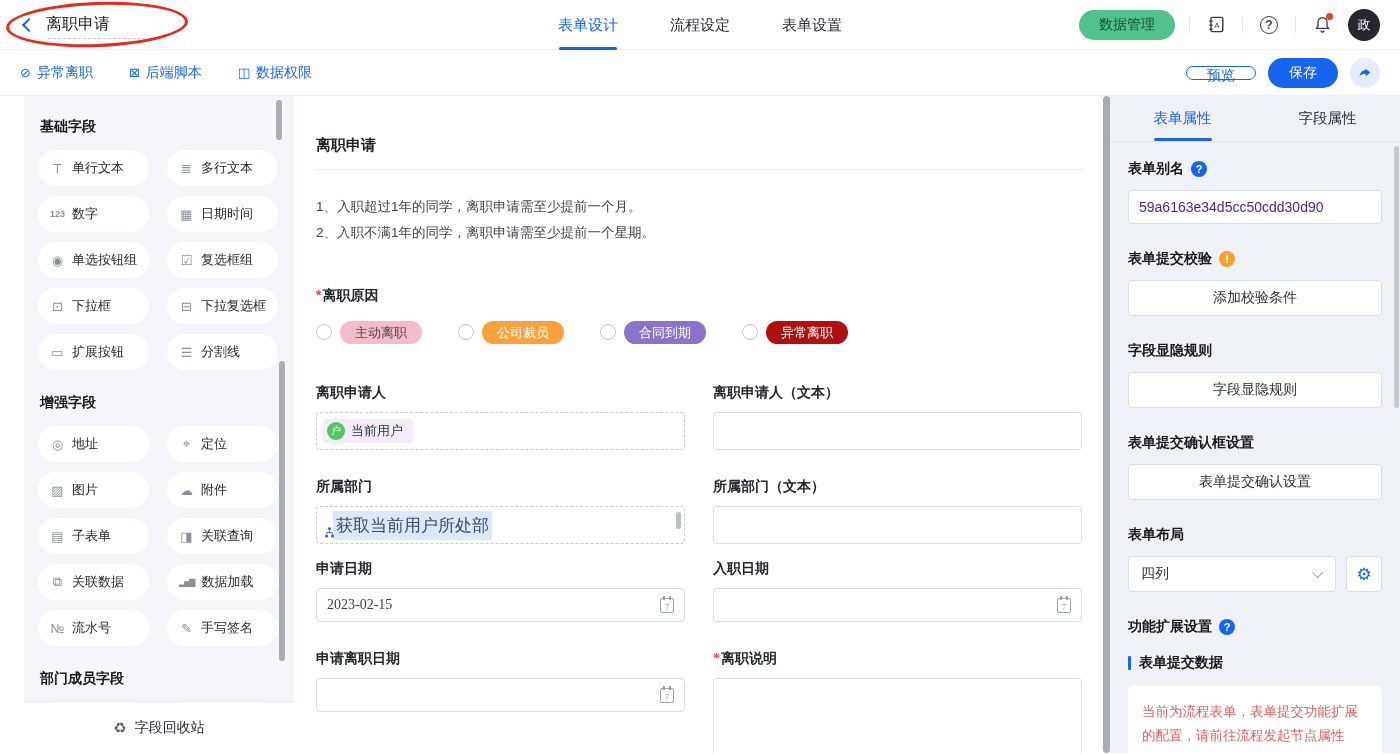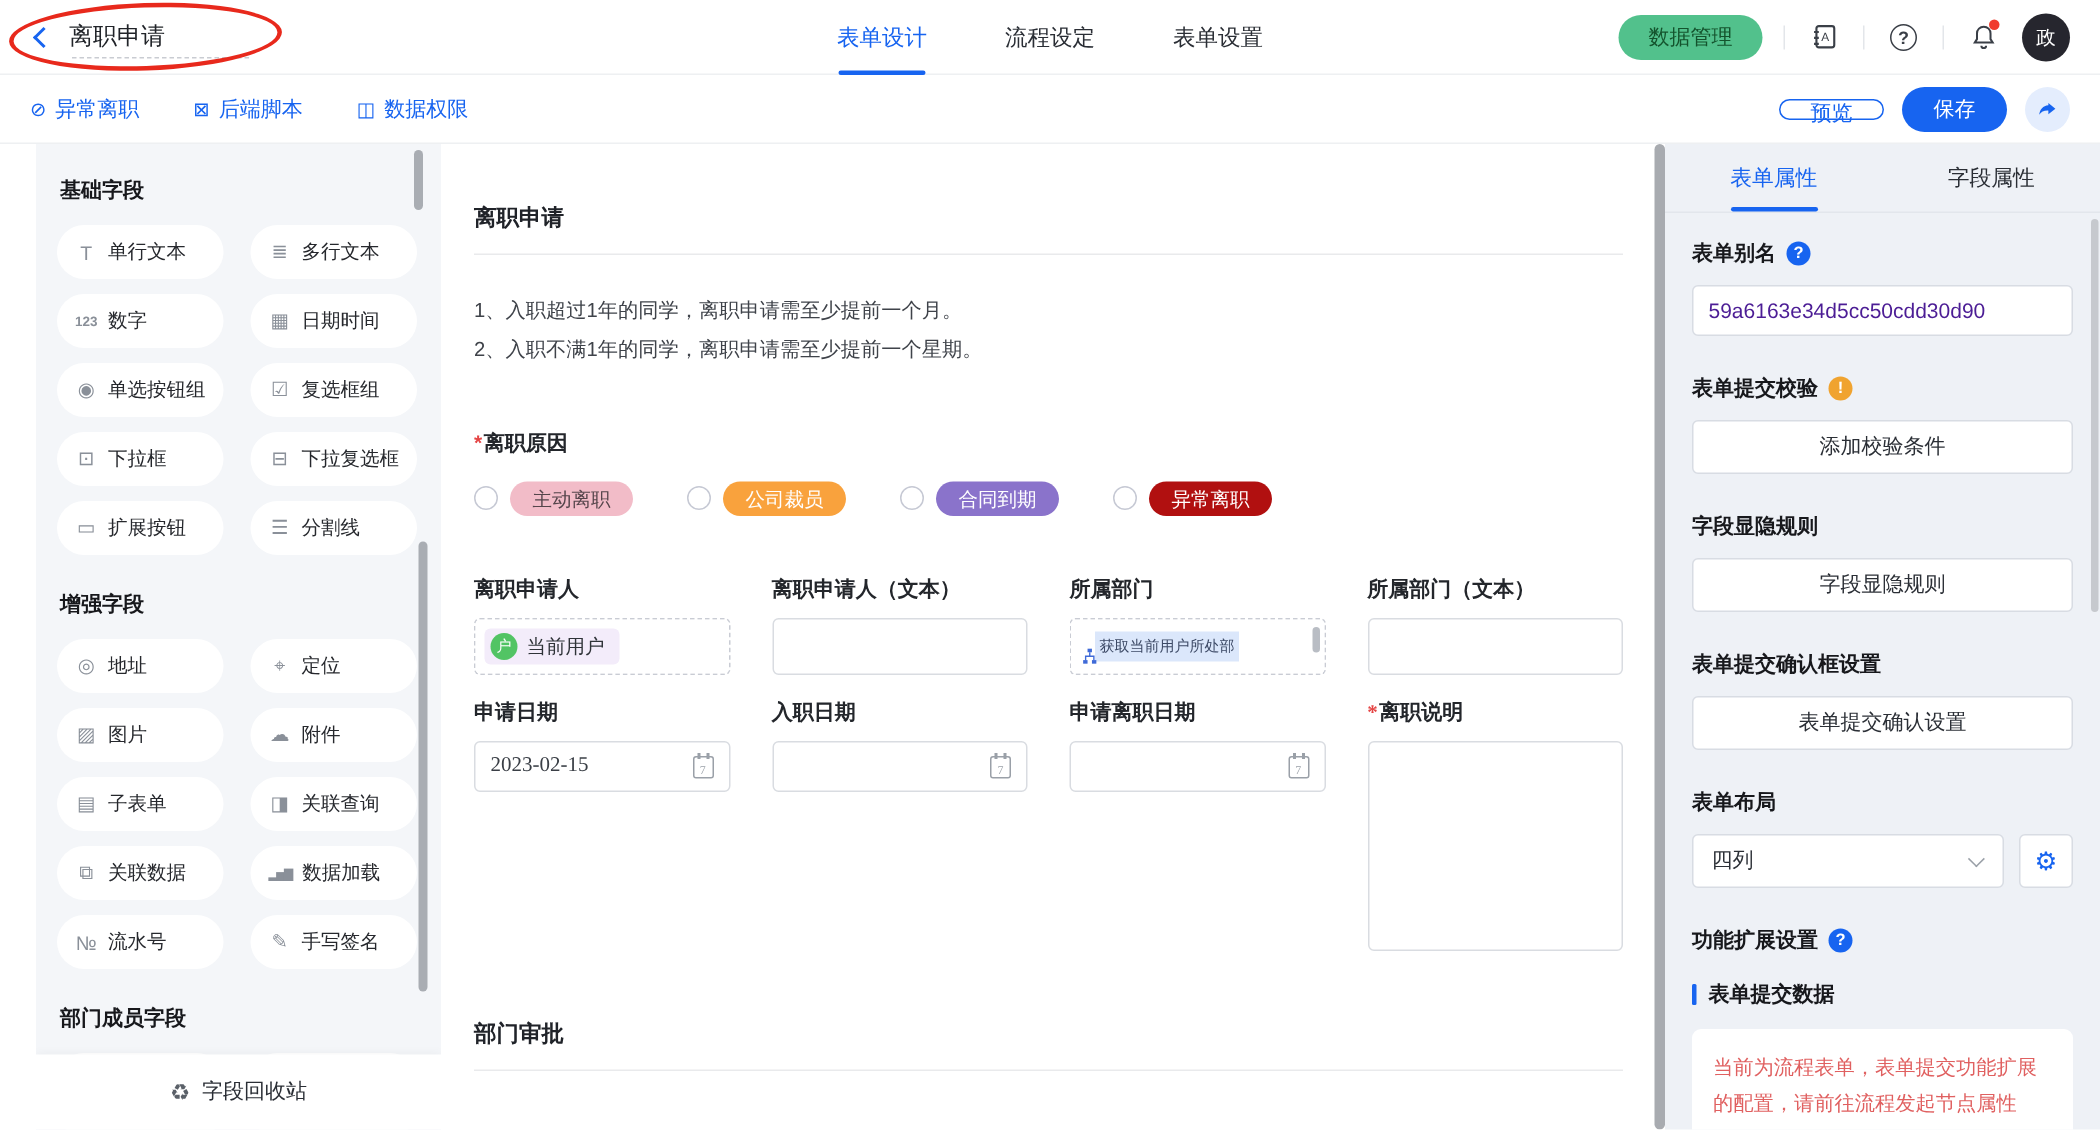--- a/index.html
+++ b/index.html
@@ -57,34 +57,34 @@
   .canvas-scrollbar { position:absolute; right:0; top:0; bottom:0; width:7px; background:#a8abb0; border-radius:4px; z-index:4; }
   .form-h1 { font-size:15px; font-weight:bold; color:#202329; padding-bottom:14px; border-bottom:1px solid #e9eaec; }
   .form-desc { margin-top:24px; font-size:13.5px; color:#3f434a; line-height:1.95; }
   .field-label { font-size:14px; font-weight:bold; color:#23262b; margin-bottom:10px; }
   .required::before { content:"*"; color:#e54545; margin-right:1px; }
   .reason-block { margin-top:40px; }
   .radio-row { display:flex; gap:36px; margin-top:16px; align-items:center; }
   .radio-opt { display:flex; align-items:center; gap:8px; cursor:pointer; }
   .radio-circle { width:16px; height:16px; border:1px solid #c6c9d4; border-radius:50%; background:#fff; flex:none; }
   .tag-pill { padding:4px 15px; border-radius:13px; font-size:13px; line-height:1.2; }
-  .grid4 { display:grid; grid-template-columns:repeat(4,1fr); gap:28px; margin-top:40px; }
+  .grid4 { display:grid; grid-template-columns:repeat(2,1fr); gap:28px; margin-top:40px; }
   .grid4.tight { margin-top:16px;font-family:Liberation Serif, serif; }
   .input { height:34px; border:1px solid #d9dce1; border-radius:4px; background:#fff; }
   .dashed { border:1px dashed #c9ccd4; }
   .date-input { display:flex; align-items:center; justify-content:space-between; padding:0 10px; font-size:14px; color:#3a3f46; }
   .cal-icon { width:14px; height:15px; border:1px solid #9aa0a8; border-radius:2px; position:relative; font-size:8px; color:#9aa0a8; display:flex; align-items:flex-end; justify-content:center; flex:none; }
   .cal-icon::before { content:""; position:absolute; top:-3px; left:2px; width:2px; height:4px; background:#9aa0a8; }
   .cal-icon::after { content:""; position:absolute; top:-3px; right:2px; width:2px; height:4px; background:#9aa0a8; }
   .textarea { height:140px; border:1px solid #d9dce1; border-radius:4px; background:#fff; }
   .applicant-box { height:38px; display:flex; align-items:center; padding:0 6px; }
   .user-tag { display:flex; align-items:center; gap:6px; background:#f3ecfa; border-radius:4px; padding:3px 10px 3px 4px; font-size:13px; color:#2f3338; }
   .user-tag-avatar { width:18px; height:18px; border-radius:50%; background:#52c464; color:#fff; font-size:10px; display:flex; align-items:center; justify-content:center; }
   .dept-box { position:relative; height:38px; display:flex; align-items:center; padding:0 14px 0 16px; overflow:hidden; }
-  .dept-highlight { background:#dbe7fb; color:#3d4a66; font-size:10px; padding:3px 3px; white-space:nowrap; }
+  .dept-highlight { background:#dbe7fb; color:#3d4a66; font-size:17px; padding:3px 3px; white-space:nowrap; }
   .dept-org-icon { position:absolute; left:7px; bottom:1px; }
   .dept-mini-thumb { position:absolute; right:3px; top:5px; width:5px; height:17px; background:#b9bdc4; border-radius:3px; }
   .section-h { margin-top:46px; font-size:15px; font-weight:bold; color:#202329; padding-bottom:14px; border-bottom:1px solid #e9eaec; }
 
   
   .panel { position:relative; width:290px; background:#eef1f6; flex:none; overflow:hidden; }
   .panel-tabs { display:flex; height:46px; border-bottom:1px solid #e2e6ec; }
   .panel-tab { flex:1; display:flex; align-items:center; justify-content:center; font-size:14.5px; color:#2a2e35; cursor:pointer; position:relative; }
   .panel-tab.active { color:#1764f0; }
   .panel-tab.active::after { content:""; position:absolute; bottom:0; left:50%; transform:translateX(-50%); width:58px; height:3px; background:#1764f0; border-radius:2px; }

